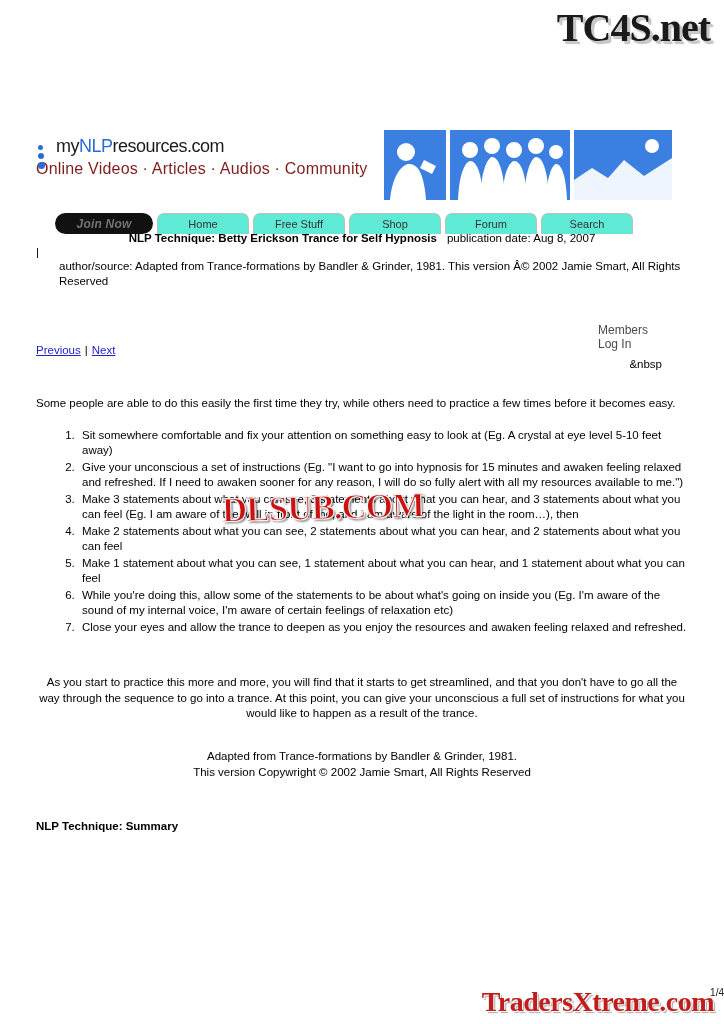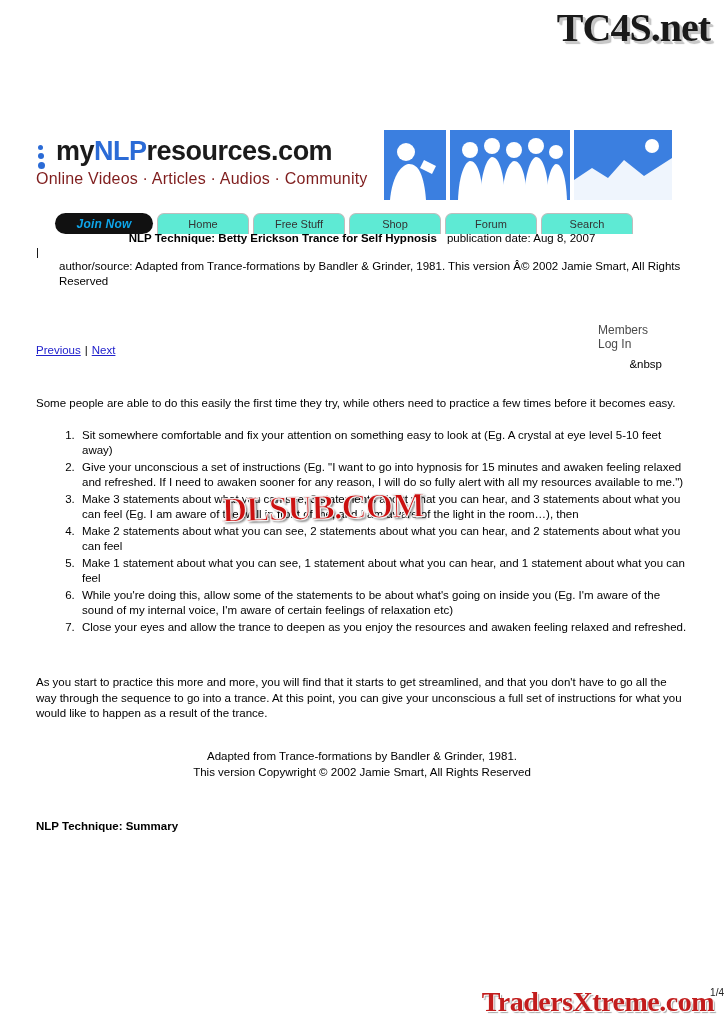--- a/index.html
+++ b/index.html
@@ -36,22 +36,22 @@
     width: 604px;
     height: 105px;
   }
   .logo-block {
     position: absolute;
     left: 0; top: 6px;
     width: 340px;
   }
   .logo-line1 {
     font-family: "Liberation Sans", sans-serif;
-    font-size: 27px;
-    font-weight: bold;
+    font-size: 18px;
+    font-weight: normal;
     letter-spacing: -0.5px;
     color: #1b1b1b;
     white-space: nowrap;
   }
   .logo-line1 .nlp { color: #2b6bd6; }
   .logo-dots {
     position: absolute;
     left: 2px; top: 9px;
     width: 14px; height: 22px;
   }
@@ -98,21 +98,21 @@
     top: 213px;
     left: 55px;
     display: flex;
     align-items: flex-start;
     gap: 4px;
   }
   .joinnow {
     width: 98px; height: 21px;
     border-radius: 11px;
     background: #111;
-    color: #0ea5e9;
+    color: #737373;
     font-size: 12px;
     font-weight: bold;
     font-style: italic;
     display: flex;
     align-items: center;
     justify-content: center;
     letter-spacing: .2px;
   }
   .navbtn {
     width: 92px; height: 21px;
@@ -154,21 +154,21 @@
   ol.steps {
     margin: 16px 0 0 0;
     padding-left: 42px;
   }
   ol.steps li {
     line-height: 15.5px;
     margin-bottom: 1px;
     padding-left: 4px;
   }
 
-  .closing { margin-top: 40px; line-height: 15.5px; }
+  .closing { margin-top: 40px; line-height: 15.5px; text-align: center; }
 
   .credit {
     margin-top: 26px;
     text-align: center;
     line-height: 16px;
   }
 
   .summary {
     margin-top: 40px;
     font-weight: bold;

